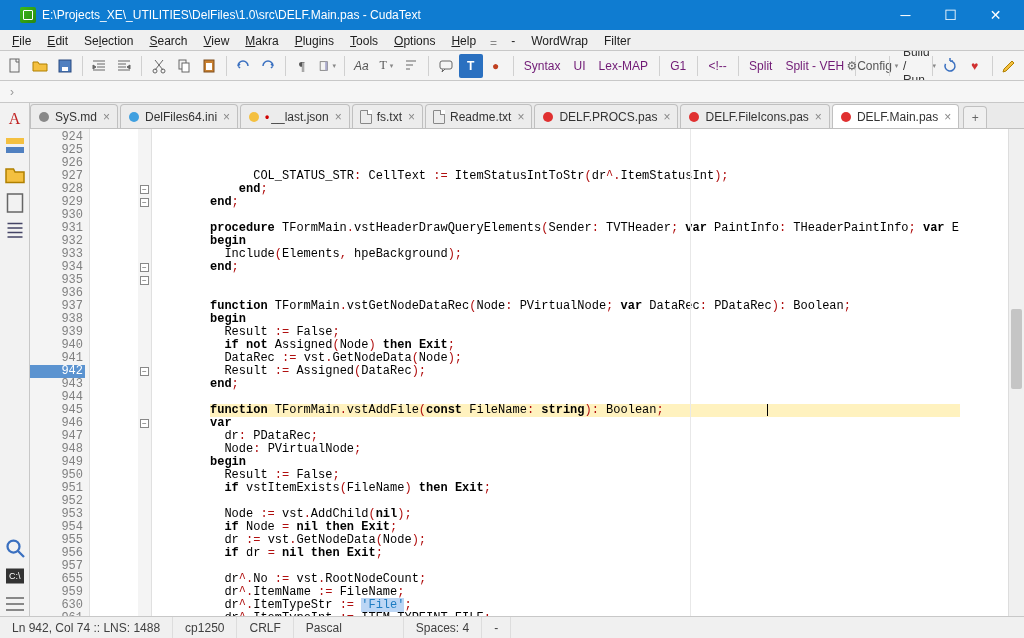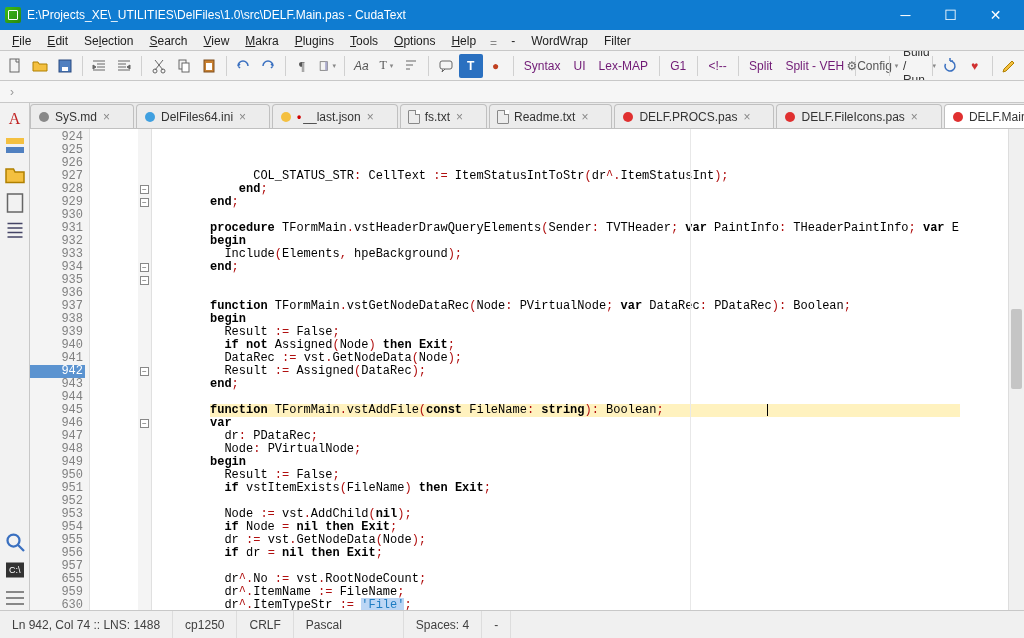--- a/index.html
+++ b/index.html
@@ -38,21 +38,21 @@
     width: 1024px;
     height: 638px;
   }
   
   .titlebar {
     height: 30px;
     background: var(--titlebar-bg);
     color: var(--titlebar-fg);
     display: flex;
     align-items: center;
-    padding: 0 6px 0 5px;
+    padding: 0 6px 0 20px;
     font-size: 12px;
     flex-shrink: 0;
   }
   .titlebar .appicon {
     width: 16px; height: 16px;
     background: linear-gradient(135deg,#3cbb18,#2a8810);
     border-radius: 2px;
     margin-right: 6px;
     position: relative;
   }
@@ -156,21 +156,21 @@
     padding: 0;
     flex-shrink:0;
   }
   .tab {
     height: 24px;
     border: 1px solid var(--tab-border);
     border-bottom: none;
     background: var(--tab-bg);
     display: flex;
     align-items: center;
-    padding: 0 23px 0 6px;
+    padding: 0 7px 0 6px;
     margin-right: 2px;
     border-radius: 4px 4px 0 0;
     font-size: 12px;
     color: #333;
     max-width: 180px;
     white-space: nowrap;
   }
   .tab.active { background: var(--tab-active-bg); }
   .tab .ticon { width:14px;height:14px;margin-right:4px;display:inline-flex;align-items:center;justify-content:center;}
   .tab .tclose { margin-left:6px; color:#888; font-size:12px; }
@@ -236,21 +236,21 @@
   .str.sel { background: var(--selection); }
   .op { color:#b01010; }
   .caret { display:inline-block; width:1px; height:12px; background:#000; vertical-align:middle; margin-left:2px;}
   .scroll-v {
     width:16px; background:#f0f0f0; border-left:1px solid #ddd;
     position:relative;
   }
   .scroll-v .thumb{position:absolute;left:2px;right:2px;top:180px;height:80px;background:#c5c5c5;border-radius:2px;}
   
   .statusbar {
-    height: 28px;
+    height: 22px;
     background: var(--statusbar-bg);
     border-top: 1px solid var(--border);
     display: flex;
     align-items: center;
     font-size: 12px;
     color: #404040;
     flex-shrink:0;
   }
   .statusbar .cell { padding: 0 12px; border-right:1px solid #ddd; height:100%; display:flex; align-items:center;}
   .statusbar .cell.wide{min-width:130px;}

